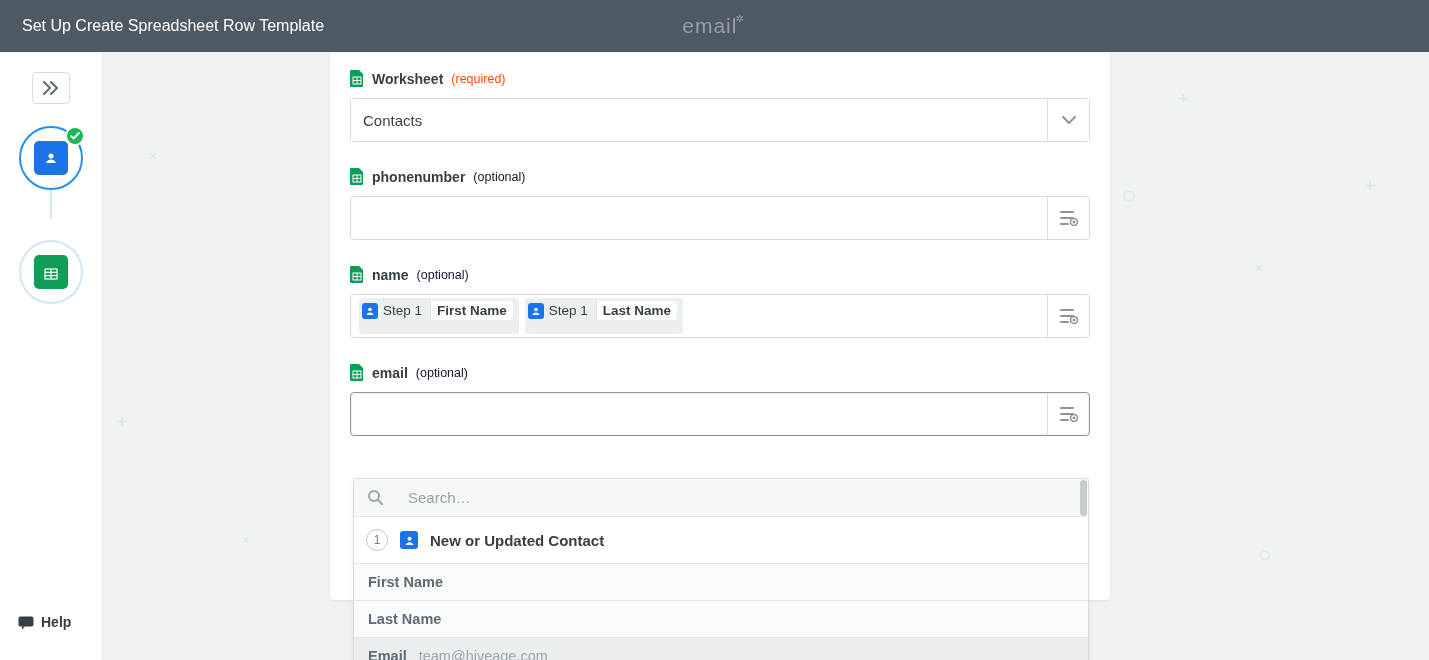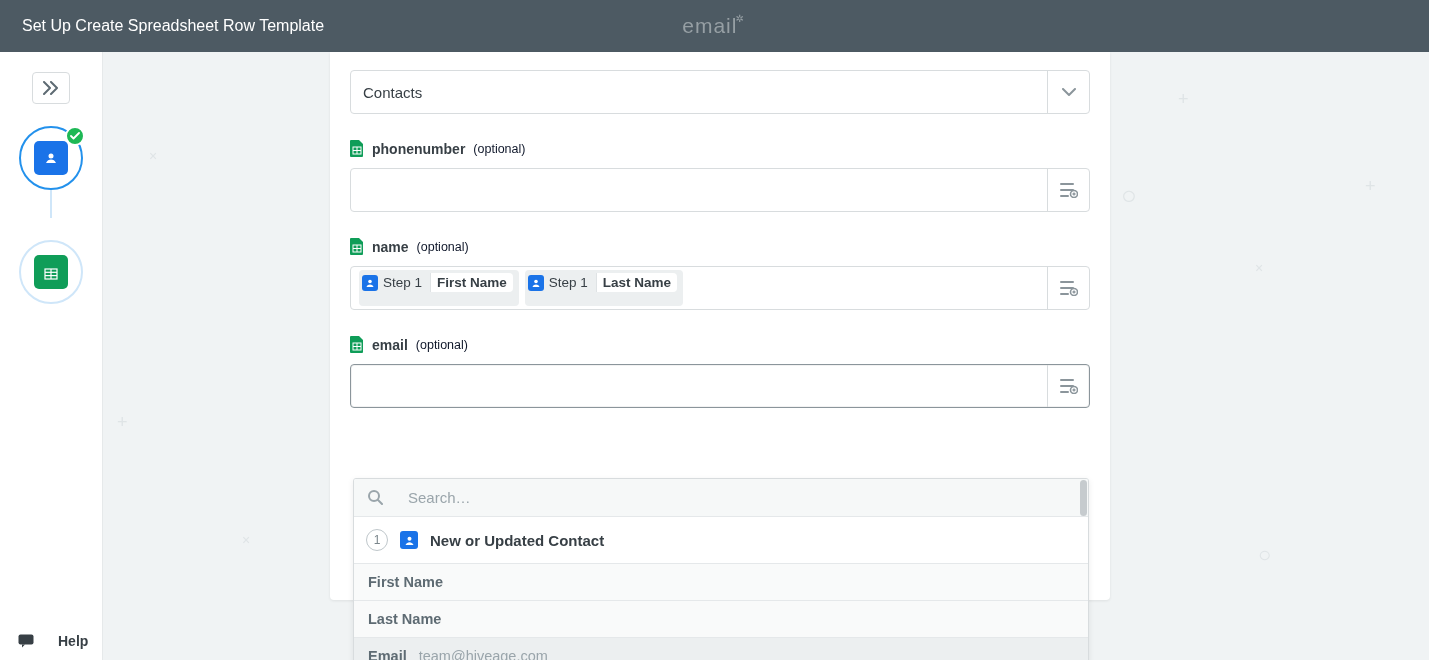--- a/index.html
+++ b/index.html
@@ -102,25 +102,25 @@
       align-items: center;
       justify-content: center;
     }
     .connector {
       width: 2px;
       height: 28px;
       background: #cfe6f9;
     }
     .help-btn {
       position: absolute;
-      bottom: 11px;
+      bottom: 30px;
       left: 18px;
       display: flex;
-      align-items: center;
-      gap: 24px;
+      align-items: flex-end;
+      gap: 7px;
       color: #373f45;
       font-size: 14px;
       font-weight: 600;
       cursor: pointer;
     }
     .main {
       position: absolute;
       left: 330px;
       top: 52px;
       width: 780px;
@@ -370,20 +370,32 @@
         <rect x="0.5" y="0.5" width="15" height="10" rx="2" fill="#373f45"></rect>
         <path d="M4 10.5l0 3 3-3" fill="#373f45"></path>
       </svg>
     <span>Help</span>
   </div>
 </div>
 
 <div class="main">
 
   <div class="field">
+    <div class="field-label">
+      <span class="sheet-icon">
+        <svg width="14" height="18" viewBox="0 0 14 18">
+            <path d="M1 0h8l4 4v12a1 1 0 0 1-1 1H1a1 1 0 0 1-1-1V1a1 1 0 0 1 1-1z" fill="#0f9d58"></path>
+            <rect x="3" y="7" width="8" height="7" fill="none" stroke="#fff" stroke-width="1"></rect>
+            <line x1="7" y1="7" x2="7" y2="14" stroke="#fff" stroke-width="1"></line>
+            <line x1="3" y1="10.5" x2="11" y2="10.5" stroke="#fff" stroke-width="1"></line>
+          </svg>
+      </span>
+      <span class="label-text">Worksheet</span>
+      <span class="label-req">(required)</span>
+    </div>
     <div class="select-wrap">
       <div class="select-val">Contacts</div>
       <div class="select-caret">
         <svg width="14" height="9" viewBox="0 0 14 9">
             <path d="M1 1l6 6 6-6" stroke="currentColor" stroke-width="2" fill="none" stroke-linecap="round" stroke-linejoin="round"></path>
           </svg>
       </div>
     </div>
   </div>
 

